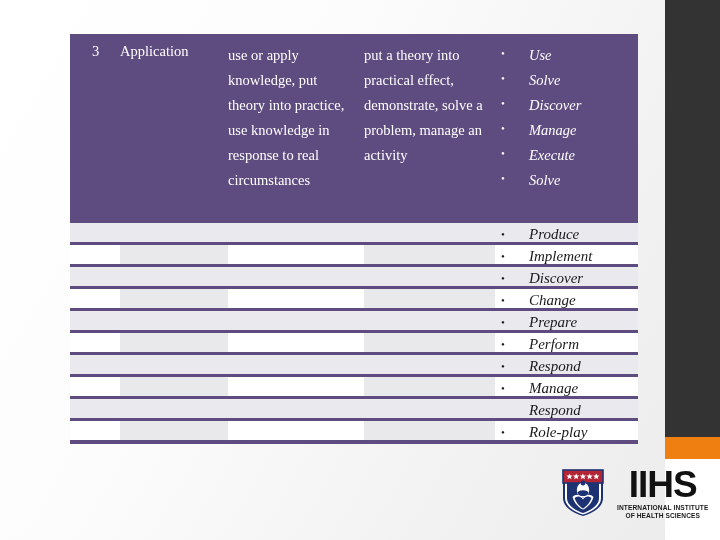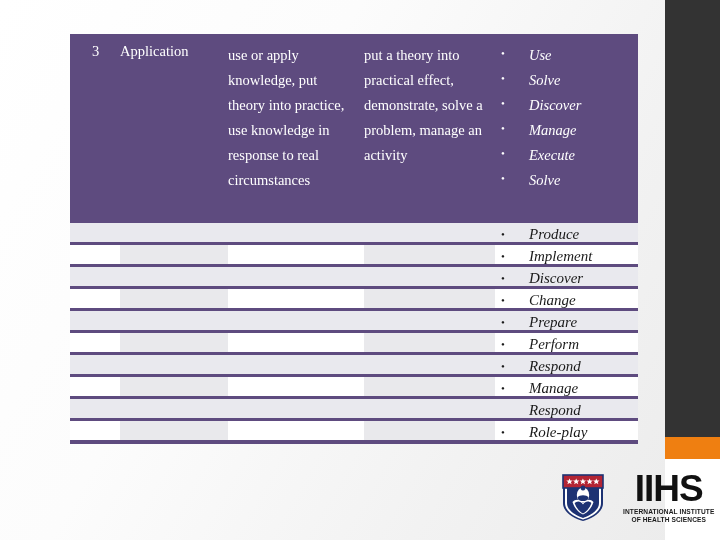--- a/index.html
+++ b/index.html
@@ -149,22 +149,22 @@
   .cell-e .verb-bullet { top: -1px; }
 
   
   #logo {
     position: absolute;
     left: 560px;
     top: 466px;
     width: 155px;
     height: 62px;
     display: flex;
-    align-items: center;
-    gap: 17px;
+    align-items: flex-start;
+    gap: 11px;
   }
   #logo .shield-wrap { width: 46px; height: 52px; flex: none; }
   #logo .word-wrap {
     display: flex;
     flex-direction: column;
     align-items: center;
     line-height: 1;
   }
   #logo .iihs {
     font-family: "Liberation Sans", sans-serif;

